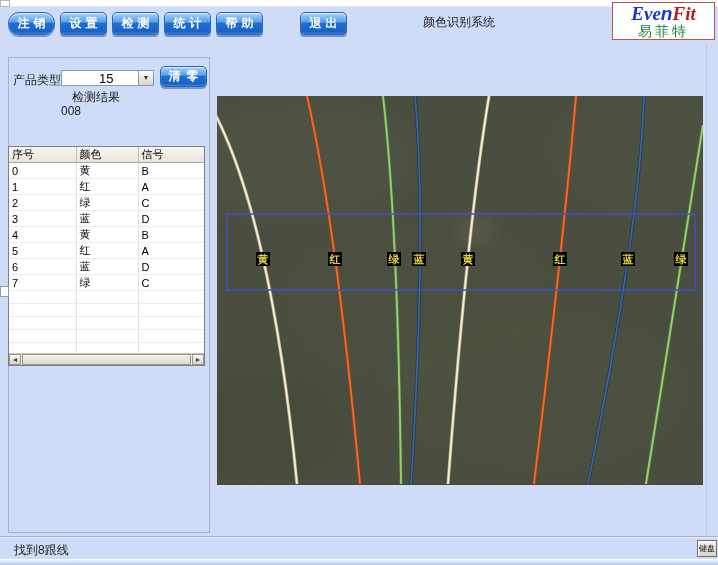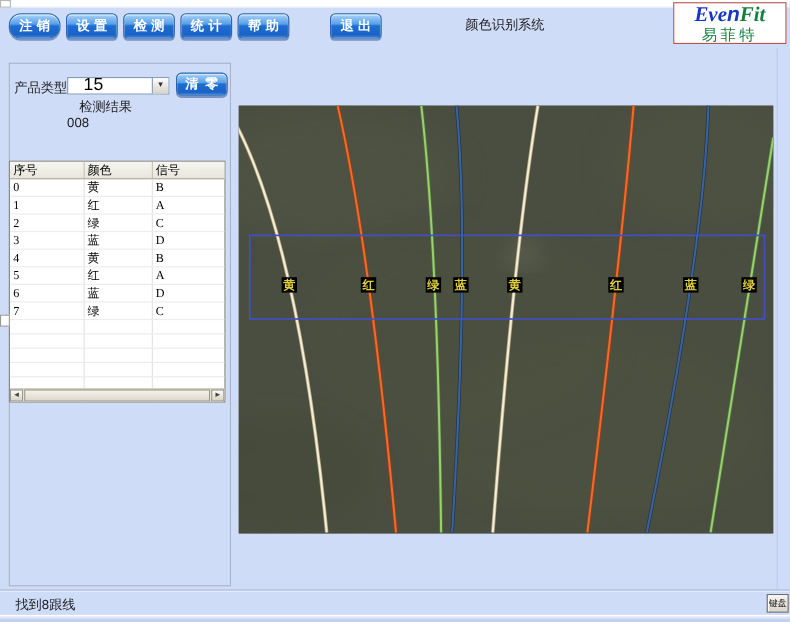--- a/index.html
+++ b/index.html
@@ -24,50 +24,50 @@
 
   .app-title { position:absolute; left:423px; top:14px; font-size:12px; color:#1c1c1c; }
 
   
   .logo-box { position:absolute; left:612px; top:2px; width:103px; height:38px; background:#ffffff;
               border:1px solid #b5554d; text-align:center; line-height:1; }
   .logo-en { font-size:19px; font-weight:bold; font-style:italic; letter-spacing:0px; margin-top:1px;
              font-family:"Liberation Serif","DejaVu Serif",serif; }
   .logo-en .blue { color:#1836c8; }
   .logo-en .swoosh { color:#1836c8; font-family:"Liberation Sans",sans-serif; }
-  .logo-en .black { color:#15803d; }
+  .logo-en .black { color:#b91c1c; }
   .logo-cn { font-size:14px; color:#15803d; letter-spacing:3px; margin-top:1px; }
 
   
   .groupbox { position:absolute; left:8px; top:57px; width:202px; height:476px;
               border:1px solid #a9b3c5; }
   .groupbox-title { position:absolute; left:58px; top:-8px; background:#cfdcf7; padding:0 5px; font-size:12px; color:#1c1c1c;margin-top:39px; }
 
   .field-label { position:absolute; font-size:12px; color:#1c1c1c; }
 
   .combo { position:absolute; left:52px; top:12px; width:93px; height:16px; background:#ffffff;
            border:1px solid #7f9db9; display:flex; align-items:center; }
-  .combo-value { flex:1; font-size:16px; padding-left:14px; color:#000; }
+  .combo-value { flex:1; font-size:13px; padding-left:1px; color:#000;margin-left:36px; }
   .combo-arrow { width:15px; height:14px; background:linear-gradient(#fdfdfb,#d7d3c8); border-left:1px solid #7f9db9;
                  font-size:7px; color:#333; text-align:center; line-height:14px; cursor:pointer; }
 
   .clear-btn {
     position:absolute; left:151px; top:8px; width:47px; height:21px;
     background:linear-gradient(#a9d2f8 0%, #58a0e8 42%, #1e6ed2 50%, #1a62c6 88%, #3a80d8 100%);
     border:1px solid #2a66b0; border-radius:5px;
     color:#fff; font-size:12px; font-weight:bold; letter-spacing:6px; text-indent:6px;
     text-align:center; line-height:19px;
     box-shadow:0 2px 0 rgba(12,60,128,.45), inset 0 1px 1px rgba(255,255,255,.7);
     cursor:pointer;
   }
 
   
   .result-table { position:absolute; left:8px; top:146px; width:197px; height:220px; background:#ffffff;
                   border:1px solid #808080; overflow:hidden; }
-  table { border-collapse:collapse; width:100%; table-layout:fixed;font-family:Liberation Serif, serif; }
+  table { border-collapse:collapse; width:100%; table-layout:fixed; }
   th { height:14px; background:linear-gradient(#f6f5f0,#e8e6dc); border-right:1px solid #c3c1b3; border-bottom:1px solid #a8a69a;
        font-size:11px; font-weight:normal; text-align:left; padding-left:3px; color:#000; }
   td { height:13px; font-size:11px; padding-left:3px; border-right:1px solid #e2e2e2; border-bottom:1px solid #ececec; color:#000;
        overflow:hidden; white-space:nowrap; }
   .hscroll { position:absolute; left:0; bottom:0; width:100%; height:12px; background:#eceade; border-top:1px solid #c6c3b5; display:flex; }
   .hs-arrow { width:12px; height:11px; background:linear-gradient(#fbfaf6,#d8d4c6); border:1px solid #9a968a; font-size:7px;
               line-height:10px; text-align:center; color:#444; cursor:pointer; }
   .hs-thumb { flex:1; margin:0 1px; background:linear-gradient(#f4f2ea,#dcd8ca); border:1px solid #9a968a; cursor:pointer; }
 
   .stray-box { position:absolute; left:0; top:286px; width:9px; height:11px; background:#fff; border:1px solid #999; }

